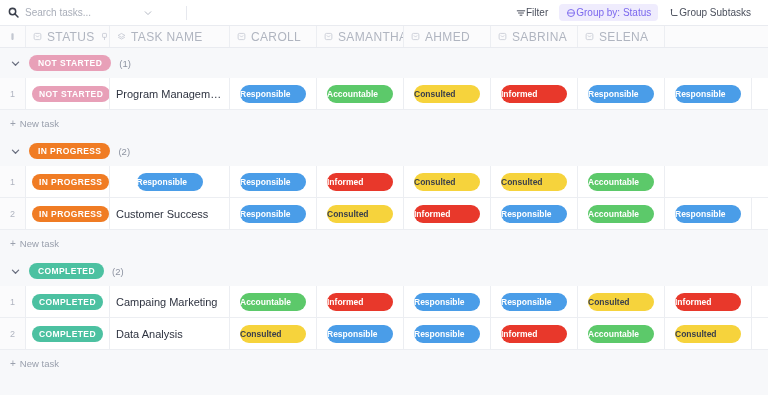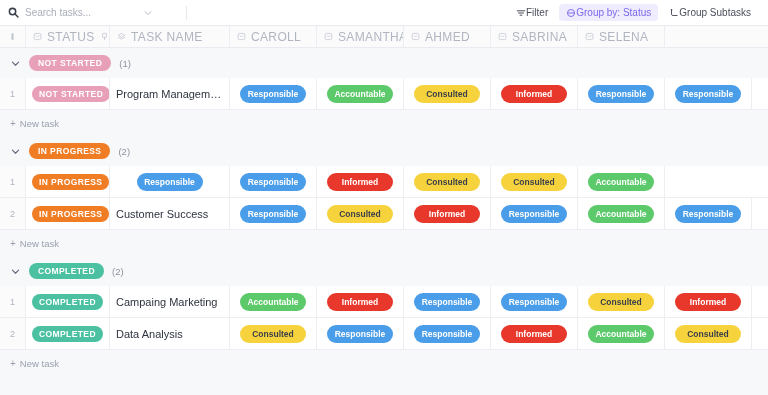--- a/index.html
+++ b/index.html
@@ -164,21 +164,21 @@
     overflow: hidden;
     text-overflow: ellipsis;
   }
   .pill {
     font-size: 8.5px;
     font-weight: bold;
     color: #ffffff;
     padding: 4px 0;
     border-radius: 10px;
     width: 66px;
-    text-align: center;
+    text-align: left;
     white-space: nowrap;
     cursor: pointer;
   }
   .pill.dark-text { color: #3a3f4b; }
 
   .newtask {
     height: 26px;
     display: flex;
     align-items: center;
     padding-left: 10px;

